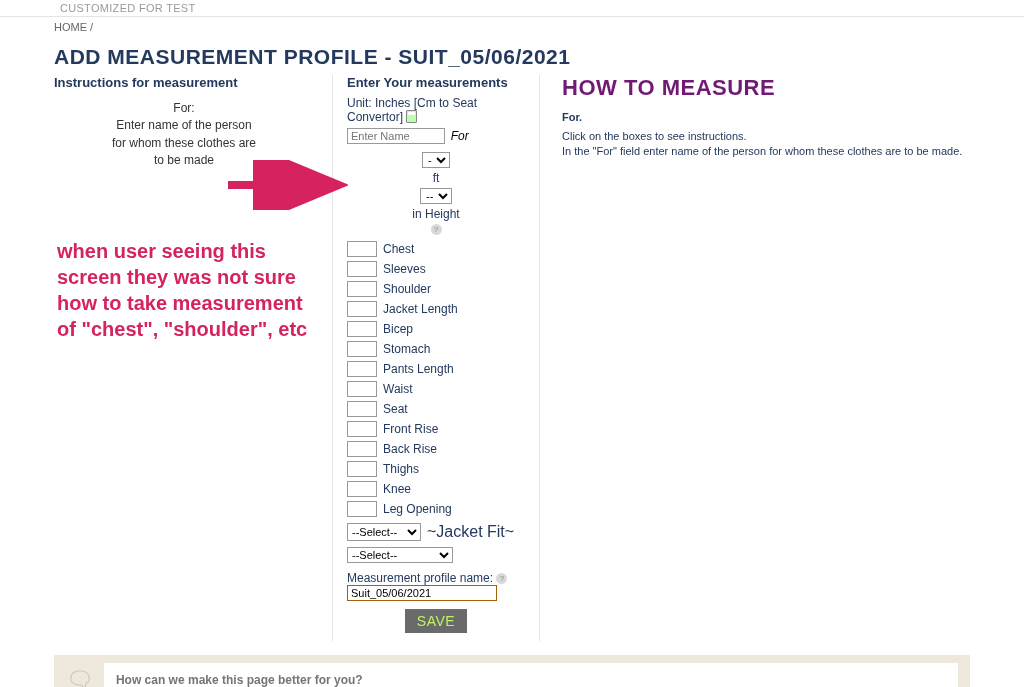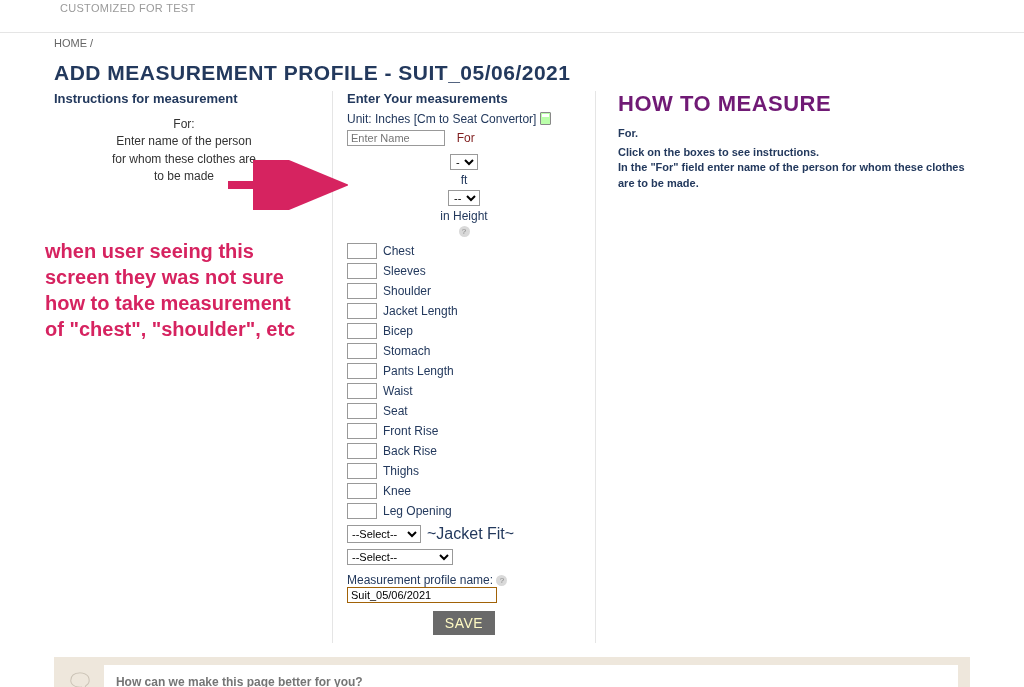--- a/index.html
+++ b/index.html
@@ -1,47 +1,47 @@
 <!DOCTYPE html>
 <html><head>
 <meta charset="utf-8">
 <style>
   * { box-sizing: border-box; margin: 0; padding: 0; }
   body { font-family: Arial, Helvetica, sans-serif; background: #fff; color: #333; font-size: 13px; }
-  .topbar { border-bottom: 1px solid #e5e5e5; padding: 2px 0 18px 60px; color: #9a9a9a; font-size: 11px; letter-spacing: 0.3px; }
+  .topbar { border-bottom: 1px solid #e5e5e5; padding: 2px 0 2px 60px; color: #9a9a9a; font-size: 11px; letter-spacing: 0.3px; }
   .breadcrumb { padding: 4px 0 4px 54px; font-size: 11px; color: #666; }
   .breadcrumb a { color: #666; text-decoration: none; }
   h1.page-title { font-family: "Trebuchet MS", Arial, sans-serif; color: #23395d; font-weight: 600; letter-spacing: 0.5px; font-size: 21px; padding: 8px 0 6px 54px; }
   .container { display: flex; padding: 0 54px 10px 54px; gap: 0; }
   .col-left { width: 278px; padding-right: 18px; }
-  .col-mid { width: 264px; border-left: 1px solid #e5e5e5; border-right: 1px solid #e5e5e5; padding: 0 14px 8px 14px; position: relative; }
+  .col-mid { width: 208px; border-left: 1px solid #e5e5e5; border-right: 1px solid #e5e5e5; padding: 0 14px 8px 14px; position: relative; }
   .col-right { flex: 1; padding-left: 22px; }
   .section-head { color: #23395d; font-weight: 600; font-size: 13px; margin-bottom: 6px; }
   .instr-box { text-align: center; color: #333; font-size: 12px; line-height: 1.45; padding-top: 4px; }
   .unit-line { color: #23395d; font-size: 12px; margin-bottom: 4px; }
   .unit-line a { color: #23395d; text-decoration: none; }
   .calc-icon { display: inline-block; width: 11px; height: 13px; background:#bfa; border:1px solid #888; vertical-align:-2px; border-radius:1px; position:relative; }
   .calc-icon::after{content:"";position:absolute;left:1px;top:1px;width:7px;height:3px;background:#fff;}
   input.name-input { width: 98px; font-size: 11px; padding: 1px 3px; border:1px solid #999; }
-  .for-label { color:#7f1d1d; font-size:12px; margin-left:8px;}
+  .for-label { color:#000000; font-size:12px; margin-left:2px;font-style:italic;}
   .height-row { margin: 8px 0 6px 0; display:flex; align-items:center; gap:3px; color:#23395d; font-size:12px;flex-direction:column;}
   select.tiny { font-size:11px; border:1px solid #999; background:#fff; padding:0 1px;}
   .meas-row { display:flex; align-items:center; gap:6px; margin-bottom:4px; }
   .meas-row input { width:30px; height:16px; font-size:11px; border:1px solid #999; padding:0 2px;}
   .meas-row label { color:#23395d; font-size:12px; }
   .fit-row { margin-top:6px; display:flex; gap:6px;}
   .fit-row select { font-size:11px; border:1px solid #999; background:#fff; }
   .fit-label { color:#23395d; font-size:16px; }
   .profile-name-label { color:#23395d; font-size:12px; margin-top:8px; display:block;}
   input.profile-name { width:150px; font-size:11px; border:1px solid #a16207; padding:1px 3px;}
-  .save-btn { display:block; margin:8px auto 0 auto; background:#6a6a6a; color:#fef9c3; border:none; padding:4px 12px; font-size:14px; letter-spacing:0.5px; cursor:pointer; }
+  .save-btn { display:block; margin:8px auto 0 auto; background:#6a6a6a; color:#bef264; border:none; padding:4px 12px; font-size:14px; letter-spacing:0.5px; cursor:pointer; }
   .help-q { display:inline-block; width:11px;height:11px;border-radius:50%;background:#d9d9d9;color:#888;font-size:8px;text-align:center;line-height:11px;vertical-align:1px;}
   h2.howto-title { font-family:"Trebuchet MS",Arial,sans-serif; color:#701a75; font-size:22px; letter-spacing:0.5px; font-weight:600; margin-bottom:10px;}
   .howto-sub { color:#23395d; font-weight:600; font-size:11px; margin-bottom:6px;}
-  .howto-body { color:#23395d; font-weight:700; font-size:11px; line-height:1.4;}
+  .howto-body { color:#23395d; font-weight:400; font-size:11px; line-height:1.4;}
   .annotation { position:absolute; color:#d62360; font-weight:700; font-size:20px; line-height:1.3; }
   .arrow-wrap { position:absolute; }
   .feedback-bar { background:#eee7dc; margin:4px 54px 10px 54px; padding:8px 12px; display:flex; align-items:center; gap:10px;}
   .feedback-icon { color:#c9c1b4; font-size:22px; }
   .feedback-input { flex:1; background:#fff; border:none; padding:10px 12px; color:#8b5cf6; font-size:12px; font-weight:600;}
   .footer { text-align:center; color:#888; font-size:11px; padding:16px 0; border-top:1px solid #eee; margin-top:6px;}
   .page-wrap { position:relative; }
 </style>
 </head>
 <body>
@@ -178,21 +178,21 @@
 <div class="arrow-wrap" style="left:228px; top:160px;">
   <svg width="120" height="50">
     <defs>
           <marker id="ah" markerWidth="12" markerHeight="12" refX="10" refY="5" orient="auto">
             <path d="M0,0 L12,5 L0,10 Z" fill="#d62360"></path>
           </marker>
         </defs>
     <line x1="0" y1="25" x2="105" y2="25" stroke="#d62360" stroke-width="8" marker-end="url(#ah)"></line>
   </svg>
 </div>
-<div class="annotation" style="left:45px; top:238px;">
+<div class="annotation" style="left:57px; top:238px;">
   <div>when user seeing this</div>
   <div>screen they was not sure</div>
   <div>how to take measurement</div>
   <div>of "chest", "shoulder", etc</div>
 </div>
 
 <div class="feedback-bar">
   <span class="feedback-icon">🗨</span>
   <input class="feedback-input" placeholder="How can we make this page better for you?" style="">
 </div>

